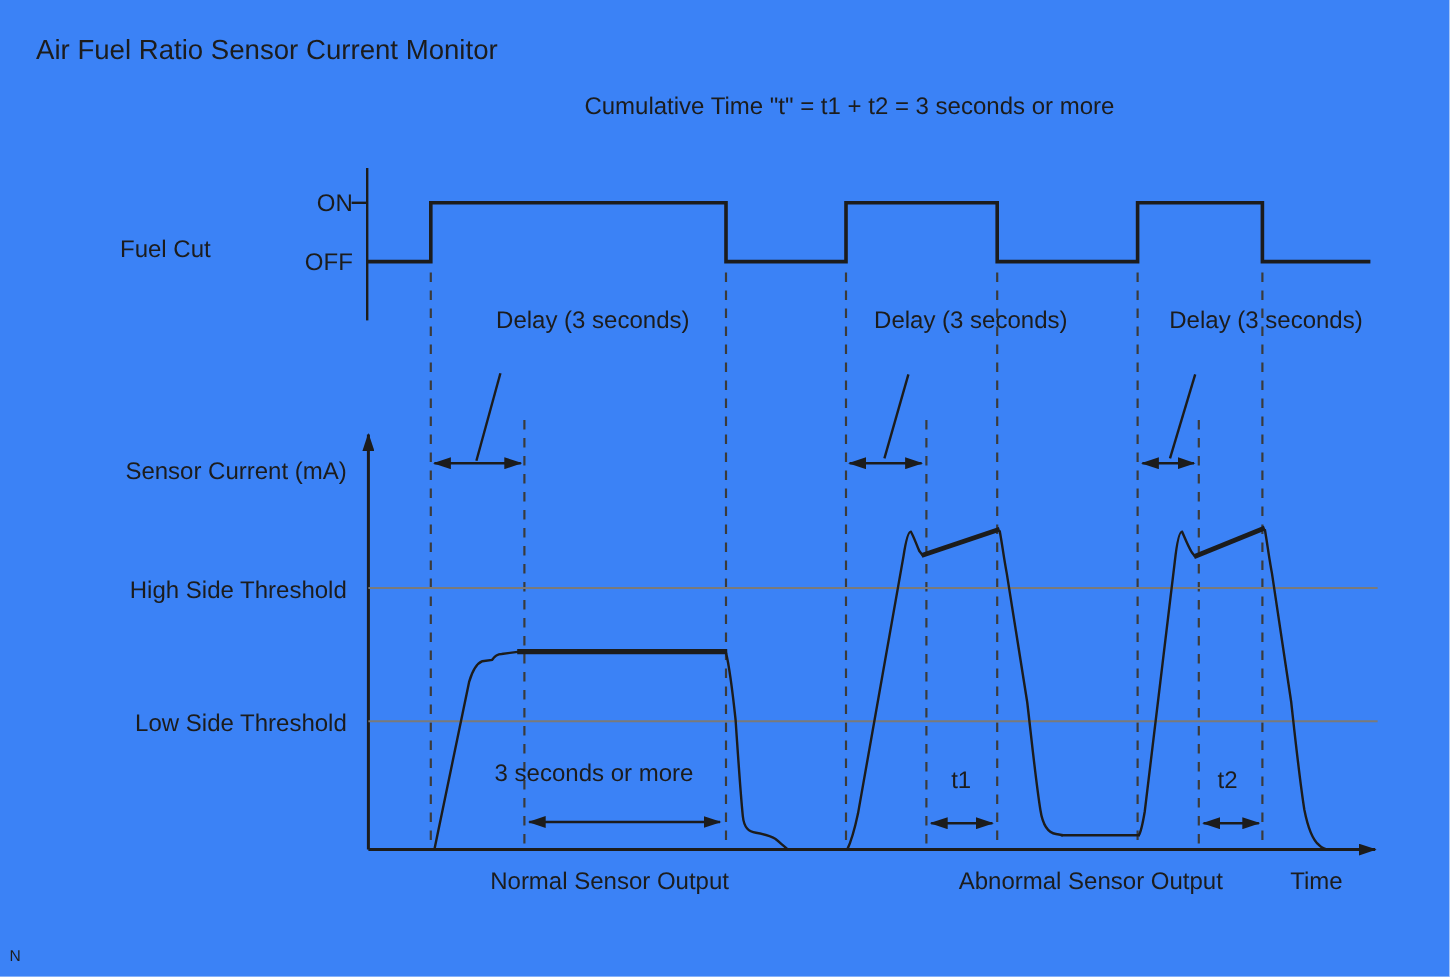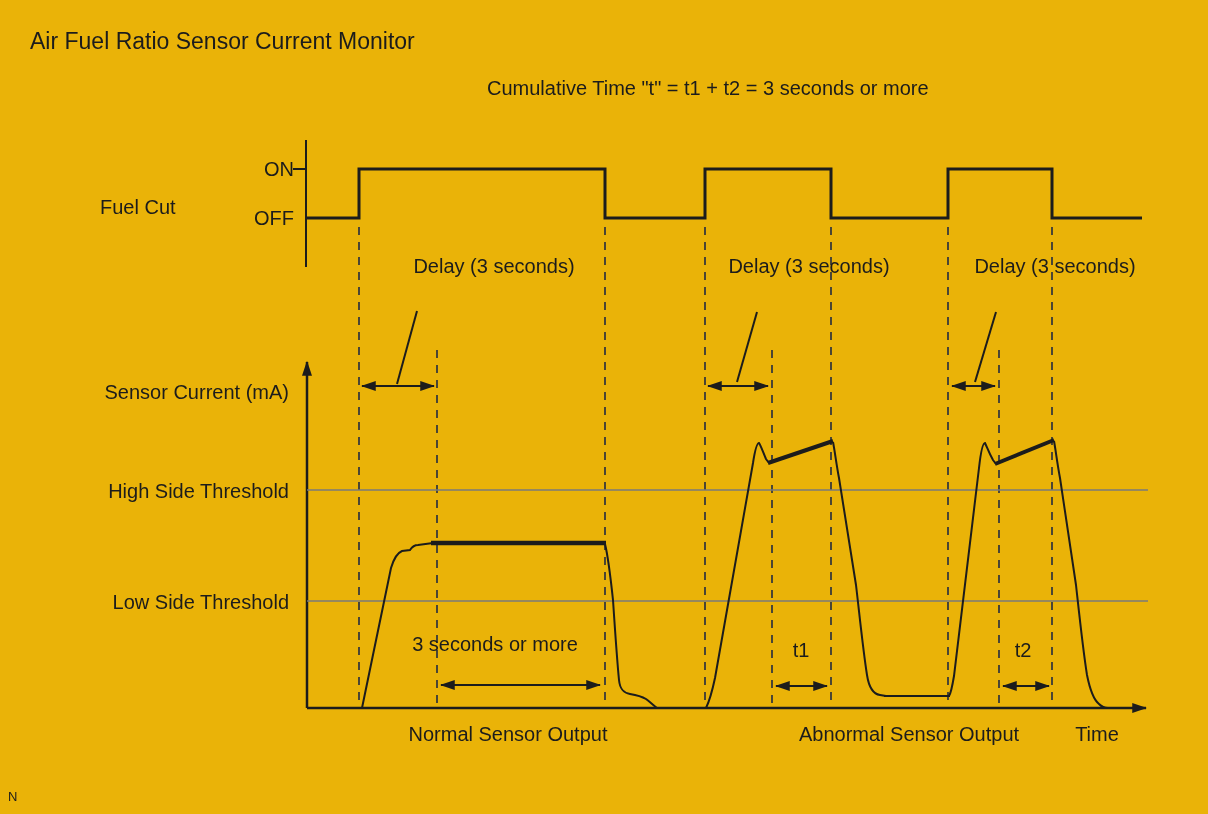--- a/index.html
+++ b/index.html
@@ -1,16 +1,16 @@
 <!DOCTYPE html>
 <html><head>
 <meta charset="utf-8">
 <style>
   html,body{margin:0;padding:0;background:#ffffff;}
-  .stage{position:relative;width:1208px;height:814px;background:#eab308;overflow:hidden;
+  .stage{position:relative;width:1208px;height:814px;background:#3b82f6;overflow:hidden;
          font-family:"Liberation Sans", sans-serif;}
   svg{display:block;}
   text{fill:#1c1c1c;}
   .t-title{font-size:23px;}
   .t-sub{font-size:20px;}
   .t-label{font-size:20px;}
   .t-small{font-size:13px;}
 </style>
 </head>
 <body>

